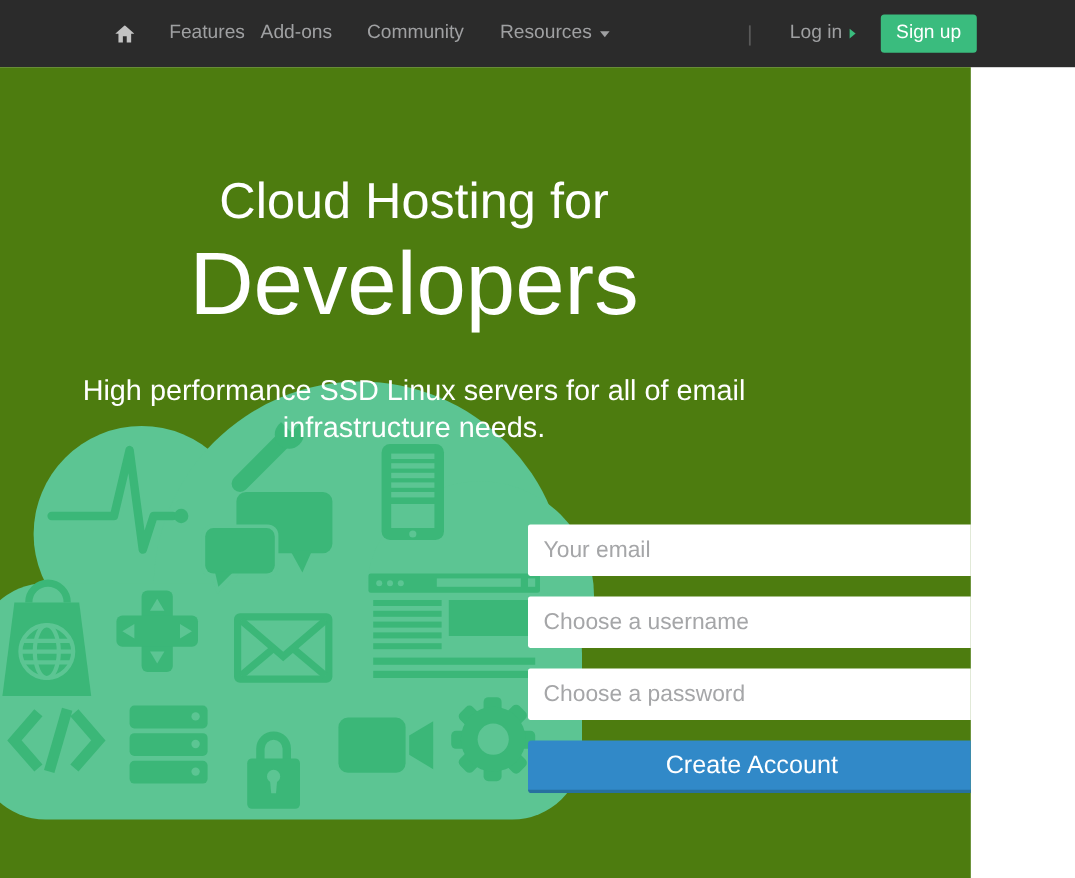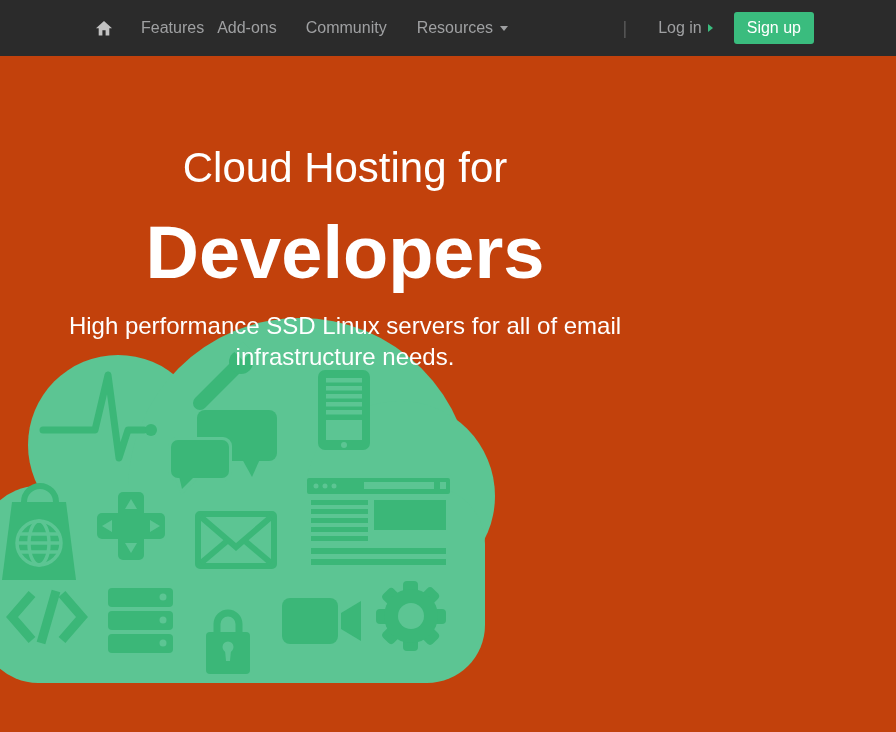--- a/index.html
+++ b/index.html
@@ -38,25 +38,25 @@
     border-left:5px solid #3abc7e;
   }
   .m-login { margin-right:21px; }
   .signup-btn {
     display:inline-flex; align-items:center; justify-content:center;
     height:32px; padding:0 13px; background:#3abc7e; border:none; border-radius:3px;
     color:#fff; font-size:16px; font-family:"Liberation Sans", sans-serif; cursor:pointer;
   }
 
   
-  .hero { position:relative; width:896px; height:676px; background:#c2410c; overflow:hidden; }
+  .hero { position:relative; width:809px; height:676px; background:#4d7c0f; overflow:hidden; }
   .hero-bg { position:absolute; left:0; top:0; z-index:0; }
   .titles { position:absolute; z-index:1; top:88px; left:0; width:690px; text-align:center; color:#fff; }
   .title-1 { font-size:42px; font-weight:400; line-height:48px; }
-  .title-2 { font-size:74px; font-weight:700; line-height:78px; margin-top:22px; }
+  .title-2 { font-size:74px; font-weight:400; line-height:78px; margin-top:6px; }
   .subtitle { position:absolute; z-index:1; top:254px; left:0; width:690px; text-align:center;
               color:#fff; font-size:24px; line-height:31px; font-weight:400; }
 
   
   .signup-form { position:absolute; z-index:2; left:440px; top:381px; width:373px; }
   .signup-form input {
     display:block; width:373px; height:43px; margin-bottom:17px;
     border:none; border-radius:2px; background:#fff;
     padding:0 13px; font-size:19px; color:#444;
     font-family:"Liberation Sans", sans-serif; outline:none;
@@ -238,15 +238,21 @@
     <div class="titles">
       <div class="title-1">Cloud Hosting for</div>
       <div class="title-2">Developers</div>
     </div>
 
     <div class="subtitle">
       <div>High performance SSD Linux servers for all of email</div>
       <div>infrastructure needs.</div>
     </div>
 
+    <form class="signup-form">
+      <input type="text" placeholder="Your email" style="">
+      <input type="text" placeholder="Choose a username" style="">
+      <input type="password" placeholder="Choose a password" style="">
+      <button type="button" class="create-btn">Create Account</button>
+    </form>
 
   </section>
 </div>
 
 </body></html>

